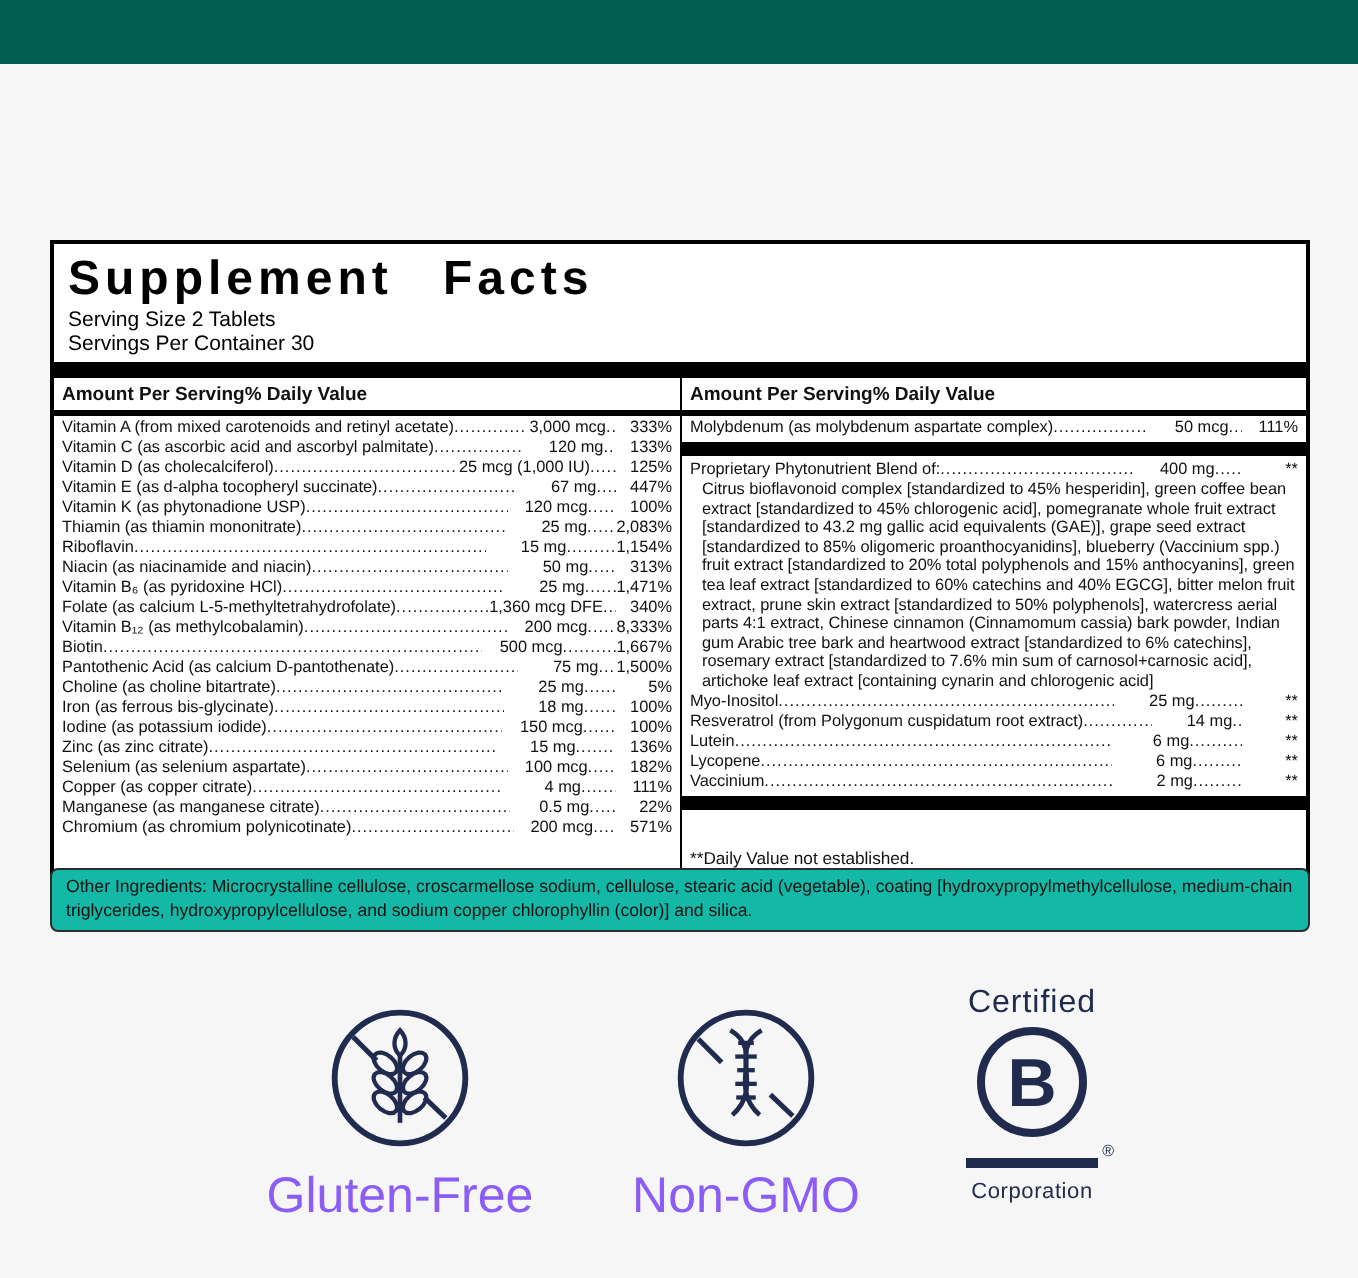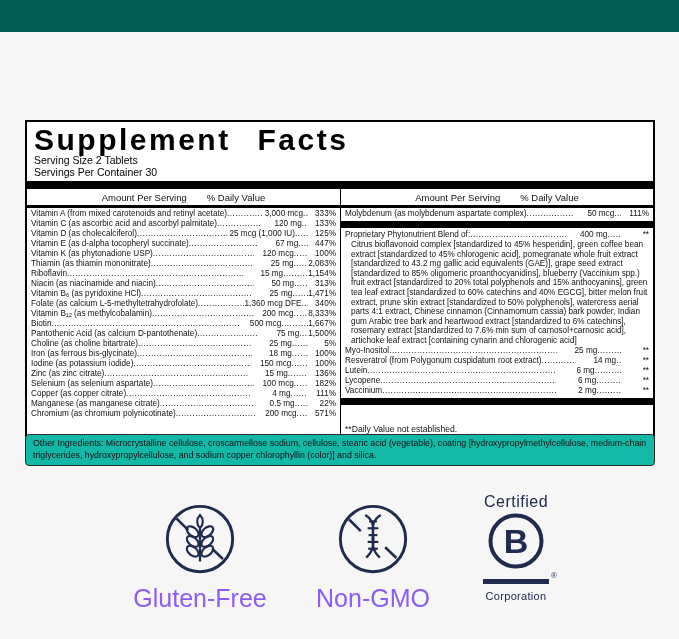--- a/index.html
+++ b/index.html
@@ -12,33 +12,32 @@
   }
   .topbar { position:absolute; left:0; top:0; width:679px; height:32px; background:#005f50; }
 
   
   .panel {
     position:absolute; left:25px; top:120px; width:630px;
     background:#fff; border:2px solid #000;
   }
   .sf-head { padding:4px 7px 0 7px; }
   .sf-title {
-    font-size:30px; font-weight:bold; letter-spacing:2.5px; word-spacing:16px;
+    font-size:24px; font-weight:bold; letter-spacing:2.5px; word-spacing:16px;
     line-height:28px; color:#000; white-space:nowrap;
   }
   .serving { font-size:10.5px; line-height:12px; color:#000; }
   .bar-thick { height:8px; background:#000; margin-top:3px; }
   .cols { display:flex; align-items:stretch; }
   .col { width:50%; }
   .col-r { border-left:1.5px solid #000; }
   .col-head {
-    display:flex; justify-content:center; align-items:flex-end;
-    font-size:9.5px; font-weight:normal; padding:3px 4px 2px 4px;
+    display:flex; justify-content:flex-start; align-items:flex-end;
+    font-size:9.5px; font-weight:bold; padding:3px 4px 2px 4px;
     border-bottom:3px solid #000;
-    gap:20px;
   }
   .fr { display:flex; padding:0 4px; font-size:8.2px; line-height:10px; }
   .n  { white-space:nowrap; flex-shrink:0; }
   .dots, .d2 { overflow:hidden; white-space:nowrap; color:#111; }
   .dots::after, .d2::after { content:"......................................................................................."; letter-spacing:.5px; }
   .dots { flex:1 1 auto; min-width:2px; }
   .d2   { flex:0 1 34px; min-width:3px; }
   .amt { text-align:right; min-width:40px; white-space:nowrap; flex-shrink:0; }
   .pct { text-align:right; min-width:28px; white-space:nowrap; flex-shrink:0; }
   .rows { padding-top:1px; }

